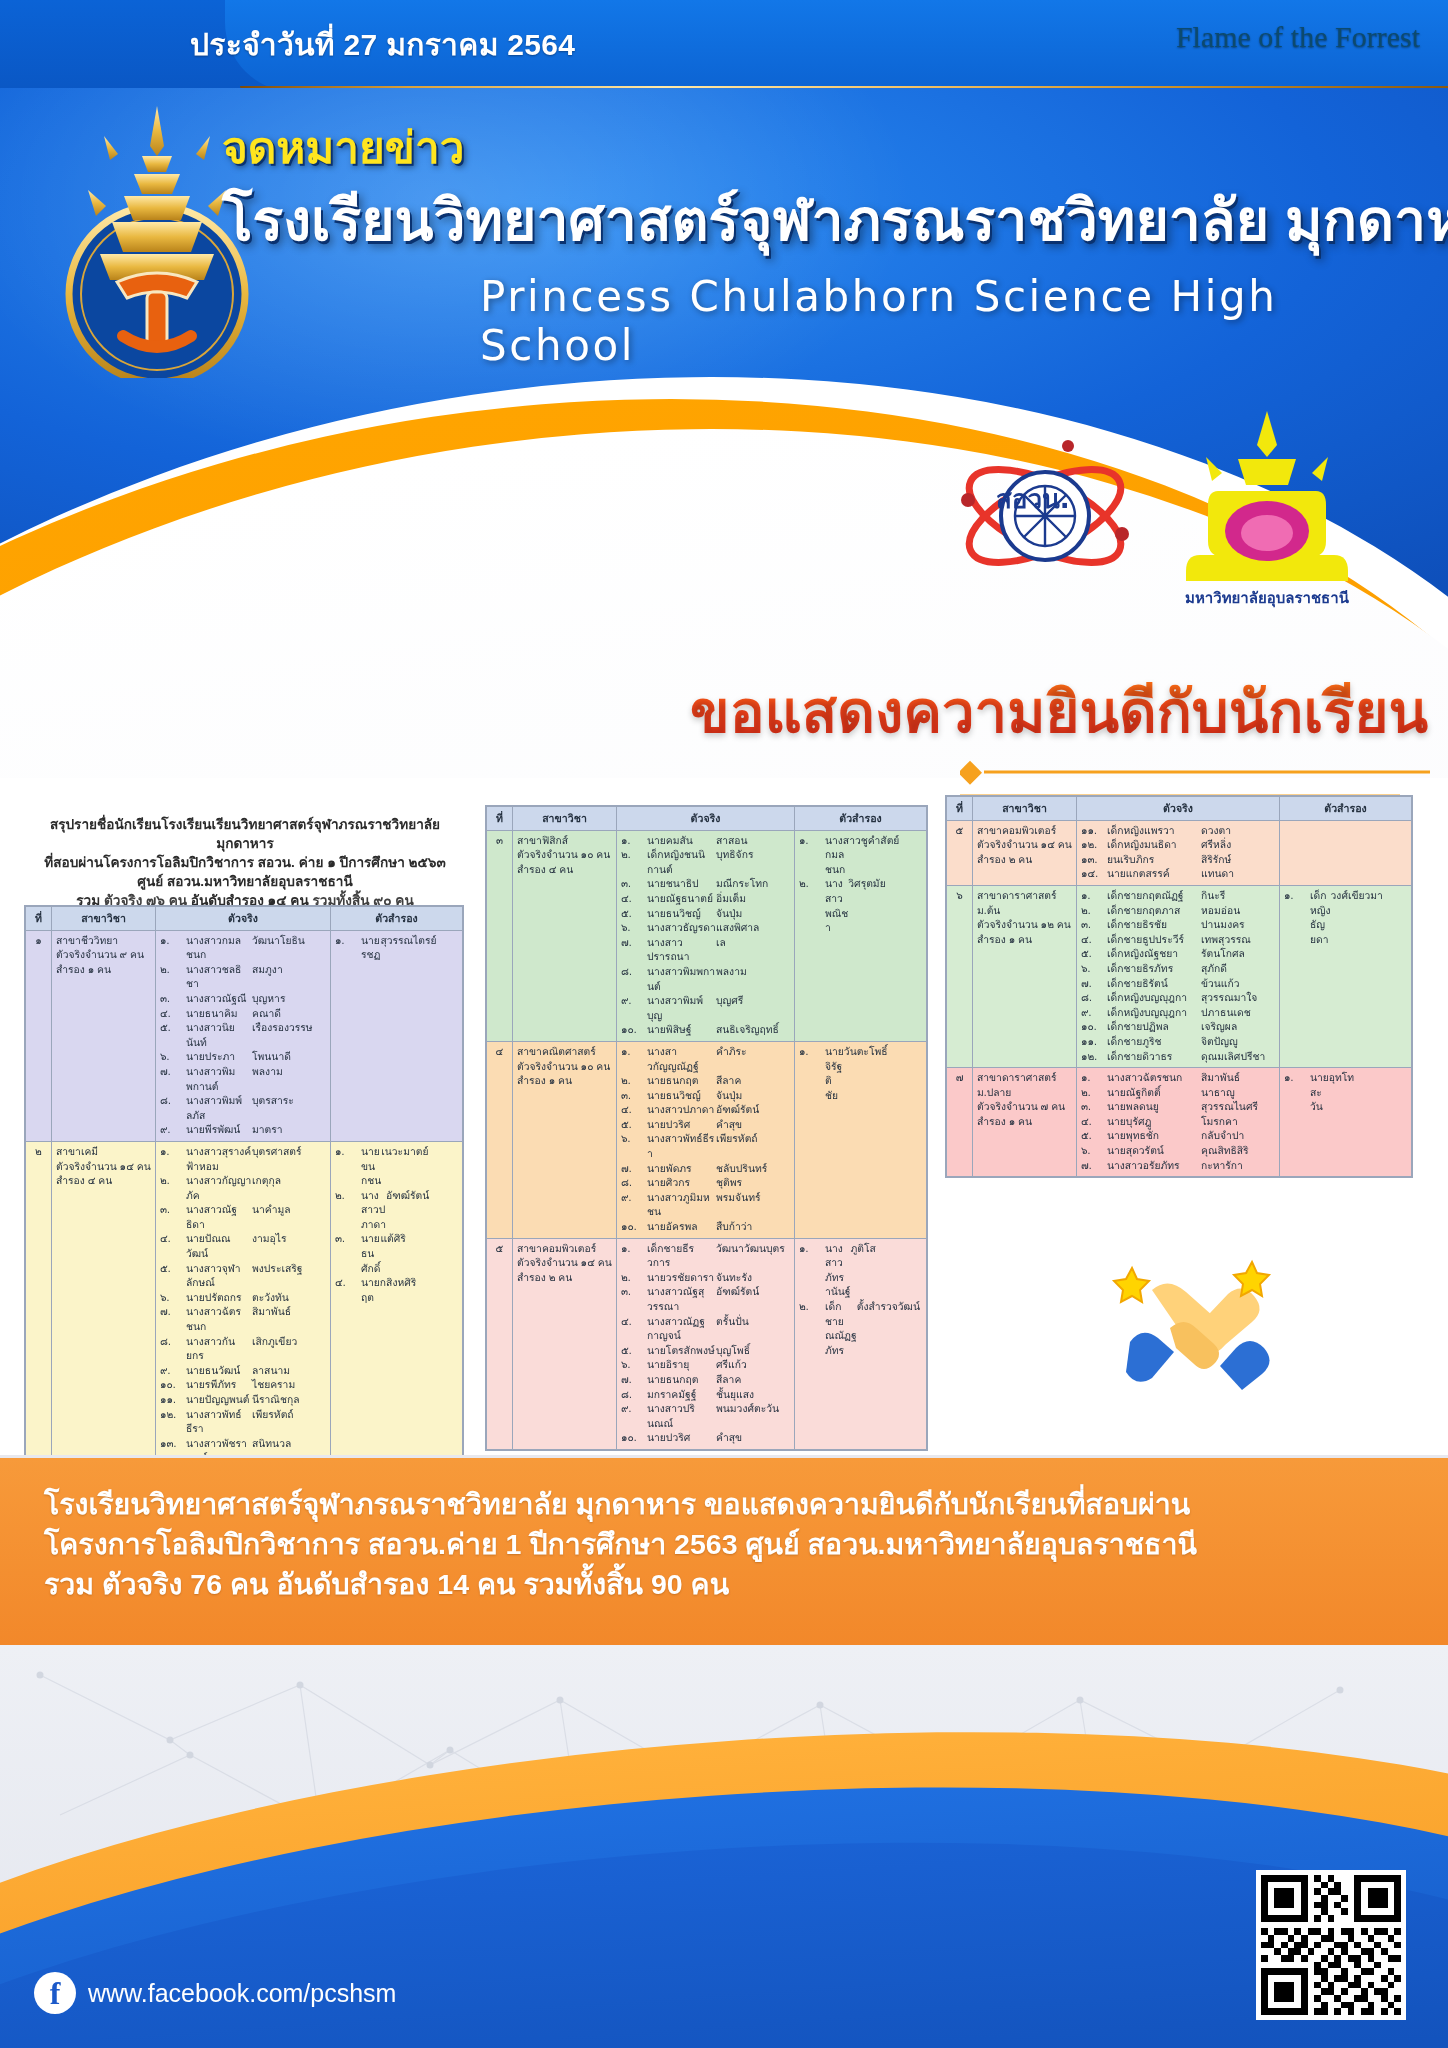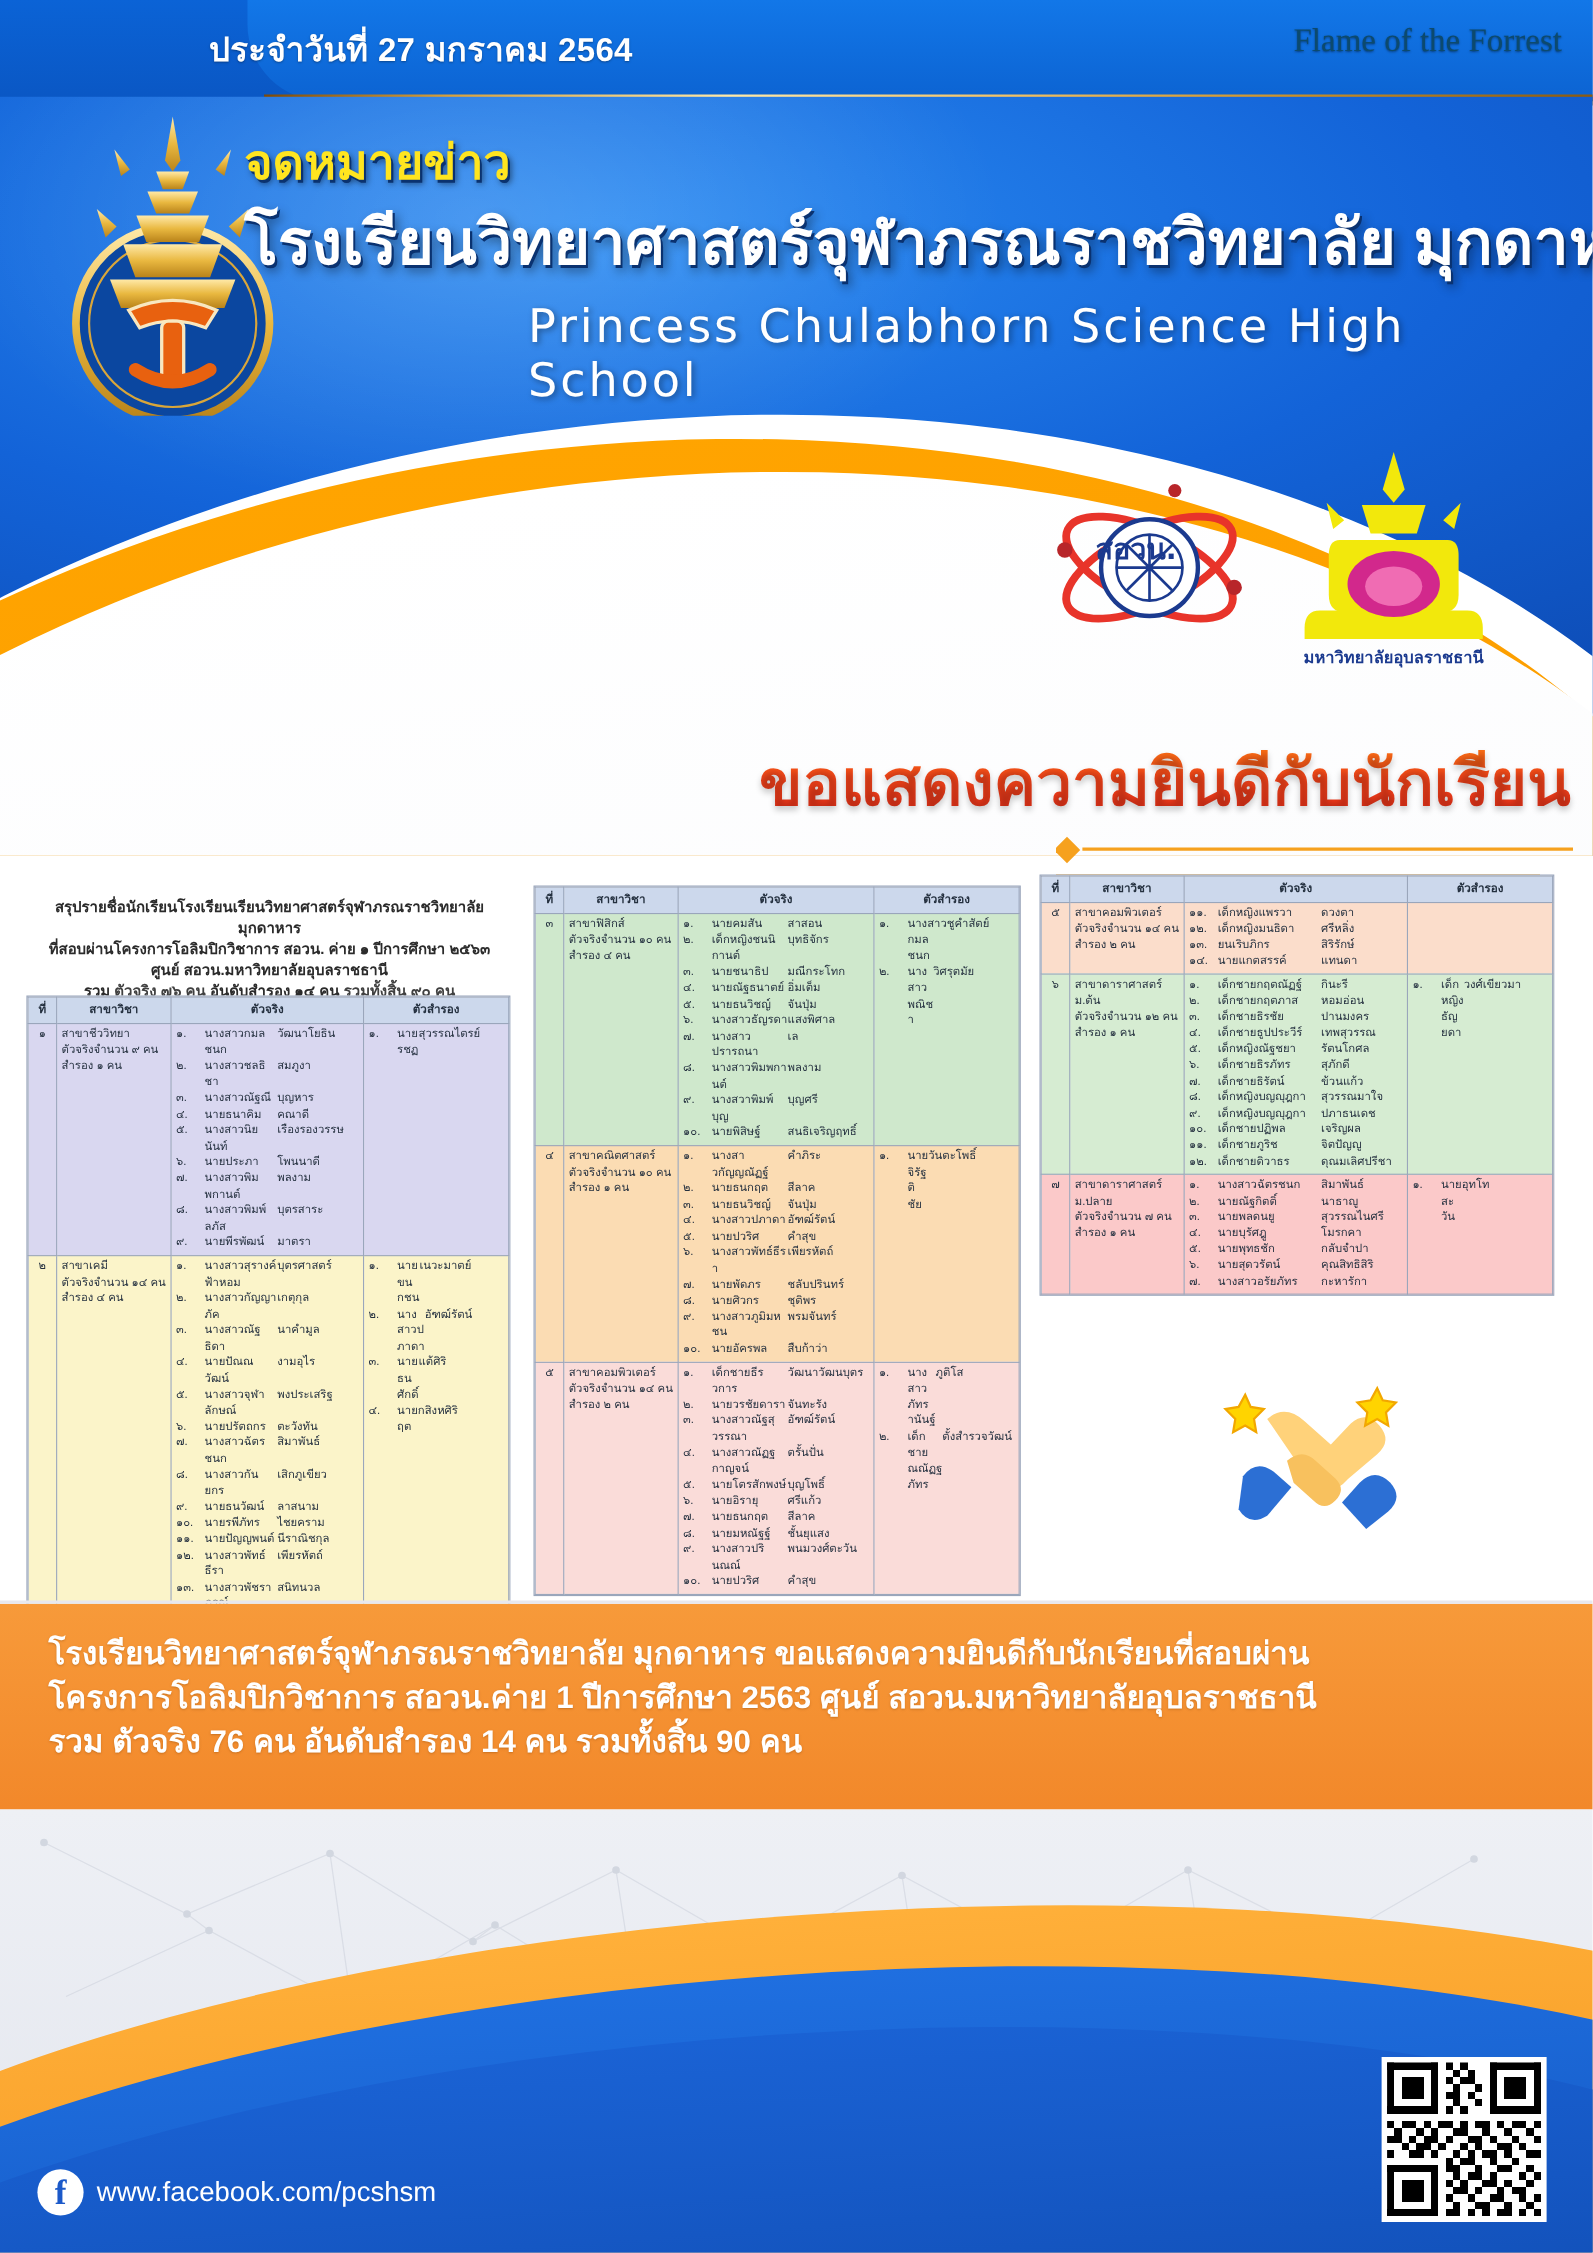--- a/index.html
+++ b/index.html
@@ -695,21 +695,21 @@
                 <span class="first">นายอิรายุ</span>
                 <span class="last">ศรีแก้ว</span>
               </div>
               <div class="nm ">
                 <span class="idx">๗.</span>
                 <span class="first">นายธนกฤต</span>
                 <span class="last">สีลาค</span>
               </div>
               <div class="nm ">
                 <span class="idx">๘.</span>
-                <span class="first">นายมหณัฐฐ์</span>
+                <span class="first">มกราคมัฐฐ์</span>
                 <span class="last">ชั้นยุแสง</span>
               </div>
               <div class="nm ">
                 <span class="idx">๙.</span>
                 <span class="first">นางสาวปรินณณ์</span>
                 <span class="last">พนมวงศ์ตะวัน</span>
               </div>
               <div class="nm ">
                 <span class="idx">๑๐.</span>
                 <span class="first">นายปวริศ</span>

